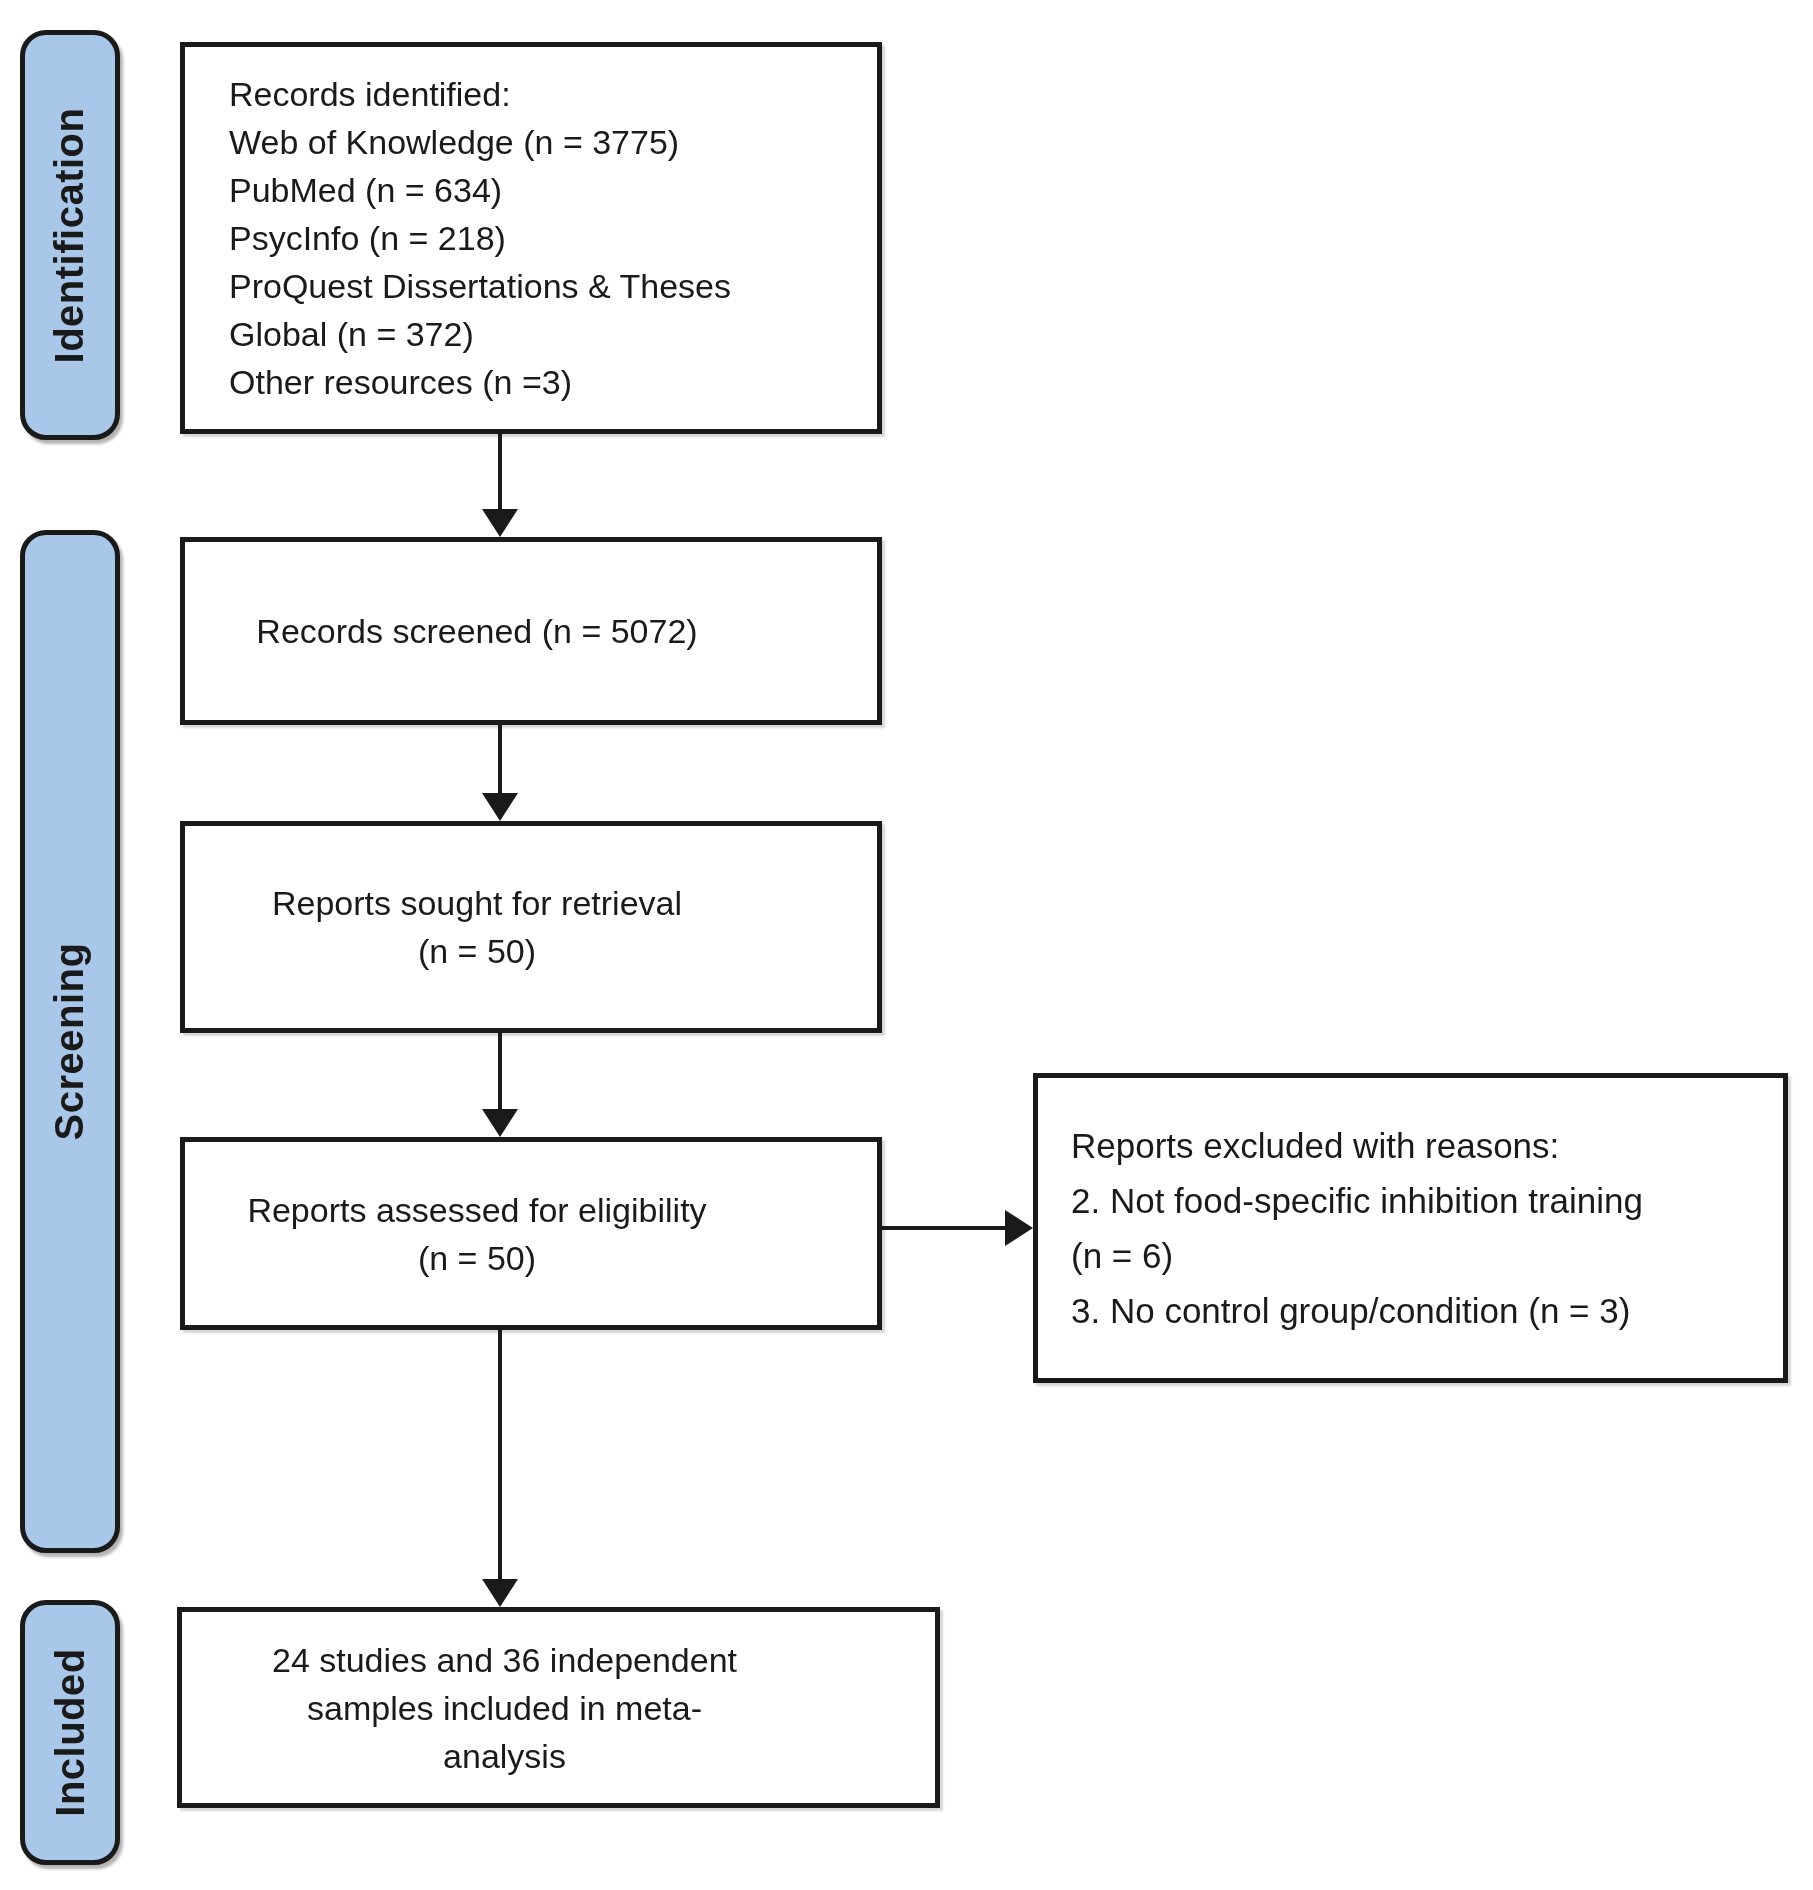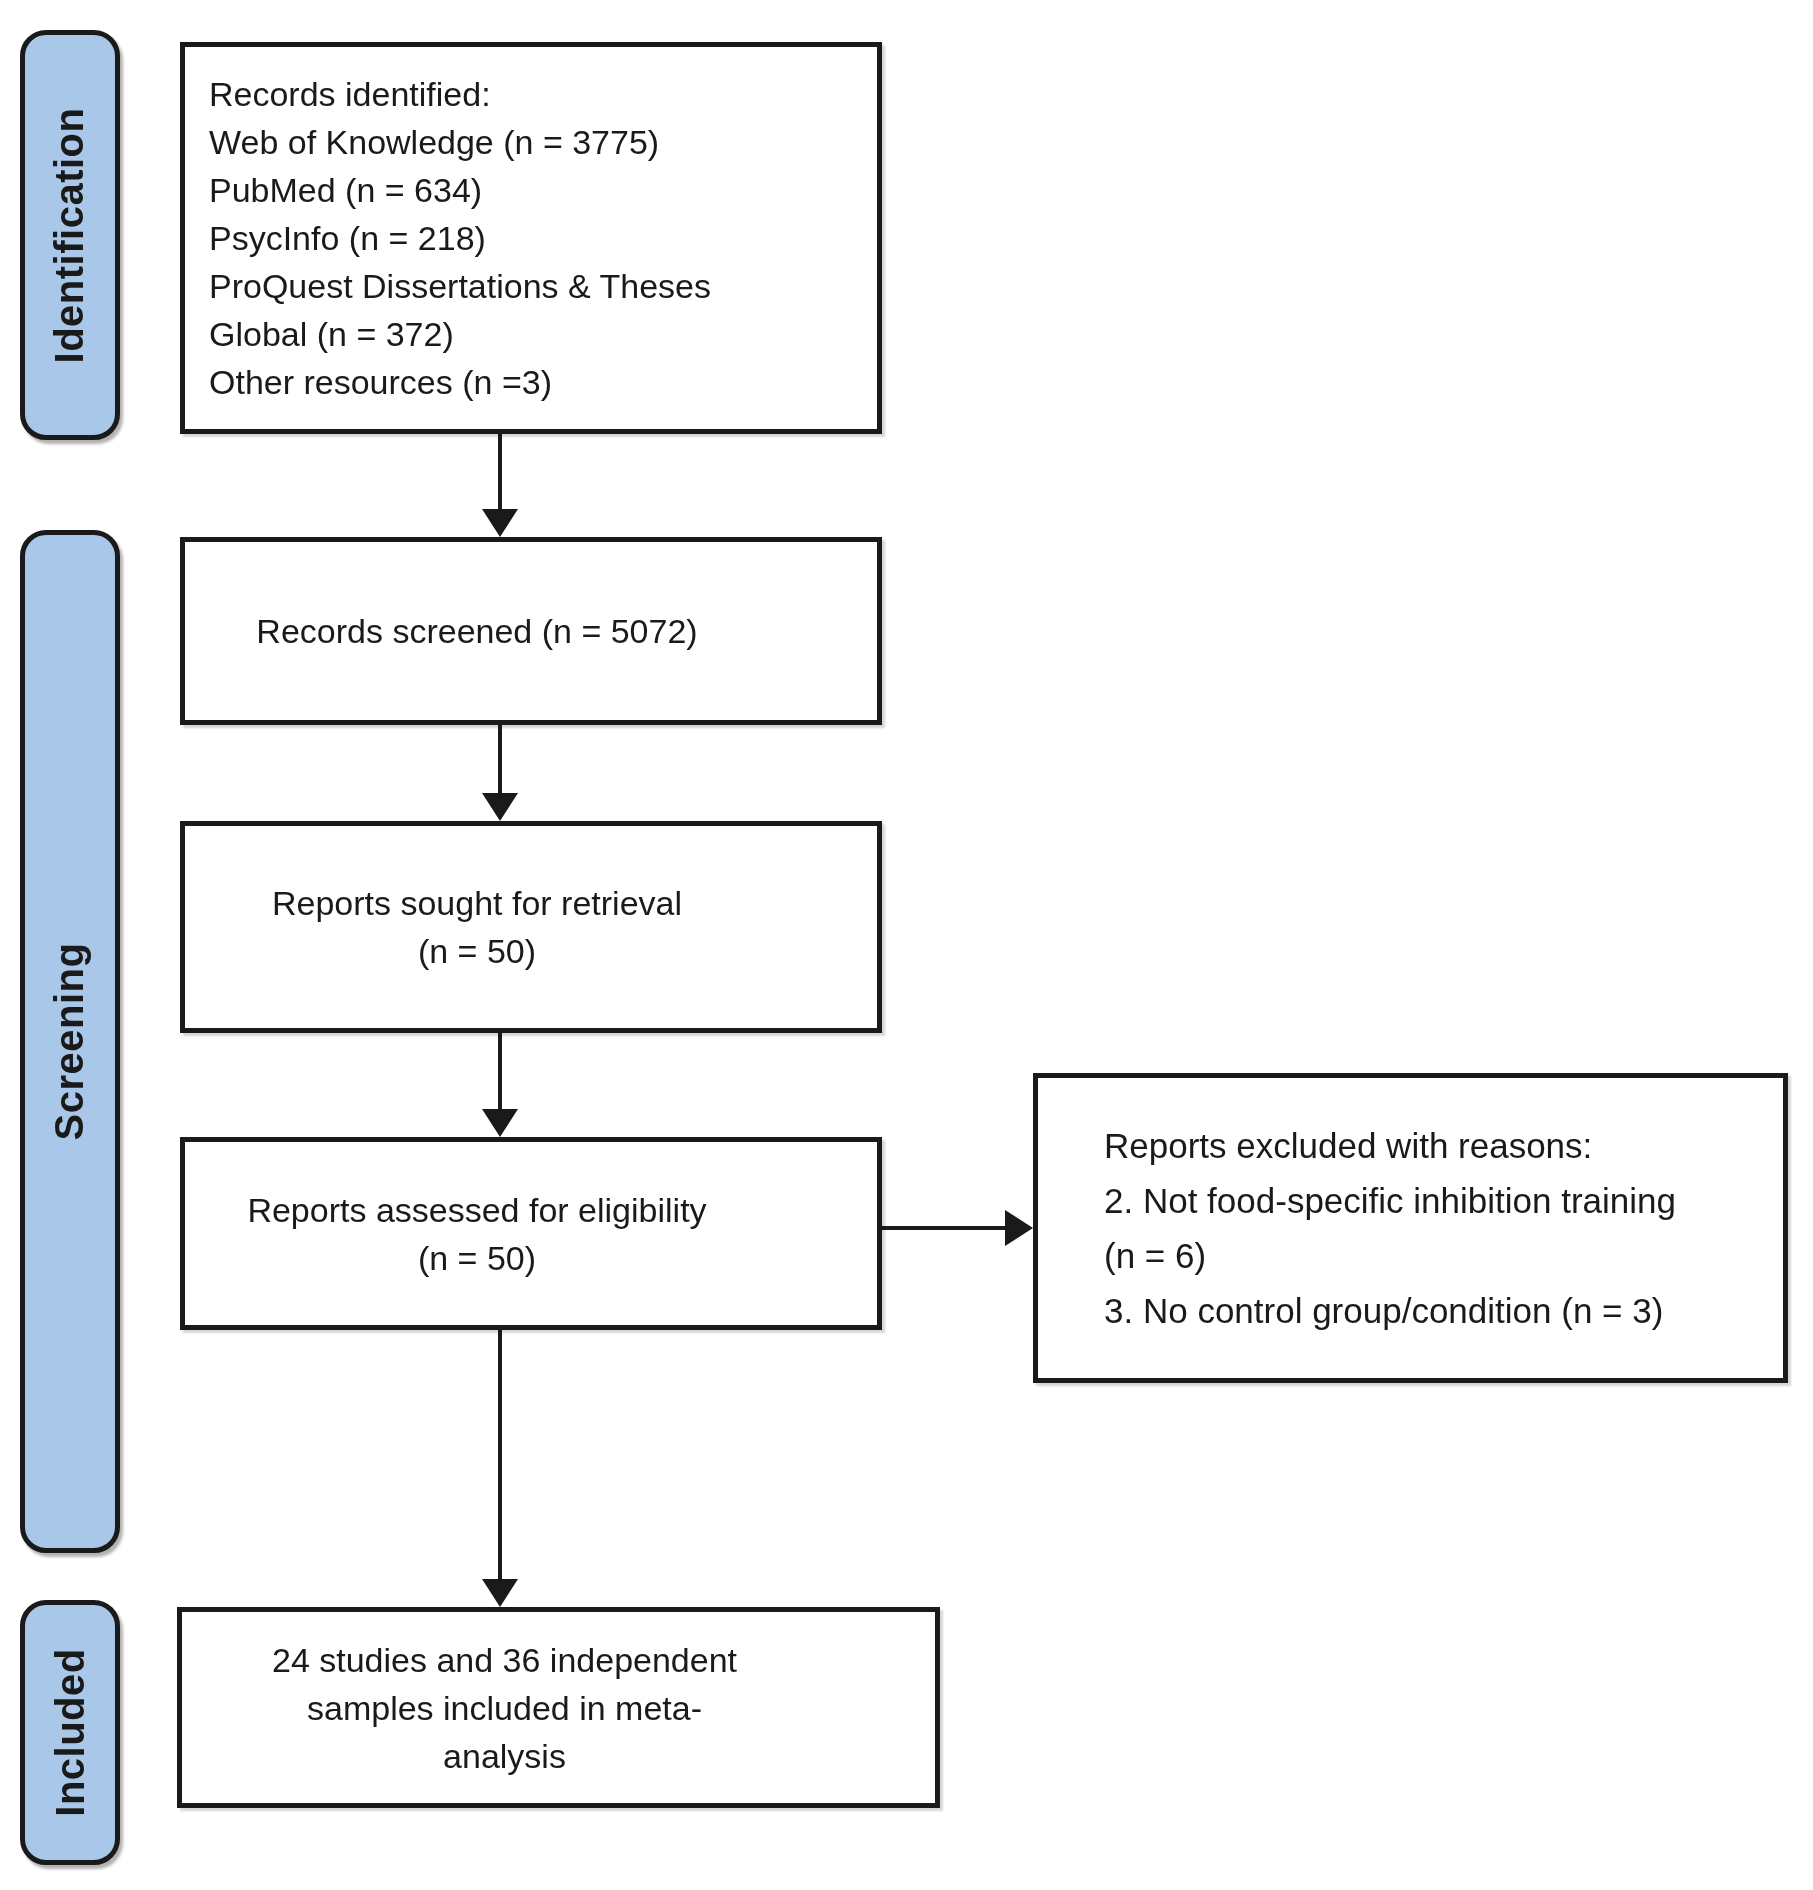--- a/index.html
+++ b/index.html
@@ -48,25 +48,25 @@
     display: flex;
     flex-direction: column;
     justify-content: center;
     font-size: 34px;
     line-height: 48px;
   }
   .fbox .line { white-space: nowrap; }
   .fbox.left-text  { align-items: flex-start; text-align: left; }
   .fbox.center-text{ align-items: center; text-align: center; padding-right: 108px; }
 
-  #box-records-identified { left: 180px; top: 42px;   width: 702px; height: 392px; padding-left: 24px; }
+  #box-records-identified { left: 180px; top: 42px;   width: 702px; height: 392px; padding-left: 44px; }
   #box-records-screened   { left: 180px; top: 537px;  width: 702px; height: 188px; }
   #box-reports-sought     { left: 180px; top: 821px;  width: 702px; height: 212px; }
   #box-reports-assessed   { left: 180px; top: 1137px; width: 702px; height: 193px; }
-  #box-reports-excluded   { left: 1033px; top: 1073px; width: 755px; height: 310px; padding-left: 66px; line-height: 55px; font-size: 35px; }
+  #box-reports-excluded   { left: 1033px; top: 1073px; width: 755px; height: 310px; padding-left: 33px; line-height: 55px; font-size: 35px; }
   #box-included-meta      { left: 177px; top: 1607px; width: 763px; height: 201px; }
 
   
   .varrow { position: absolute; width: 36px; }
   .varrow .stem {
     position: absolute; left: 50%; transform: translateX(-50%);
     top: 0; bottom: 24px; width: 4px;
     background: var(--border-color, #1a1a1a);
   }
   .varrow .head {

